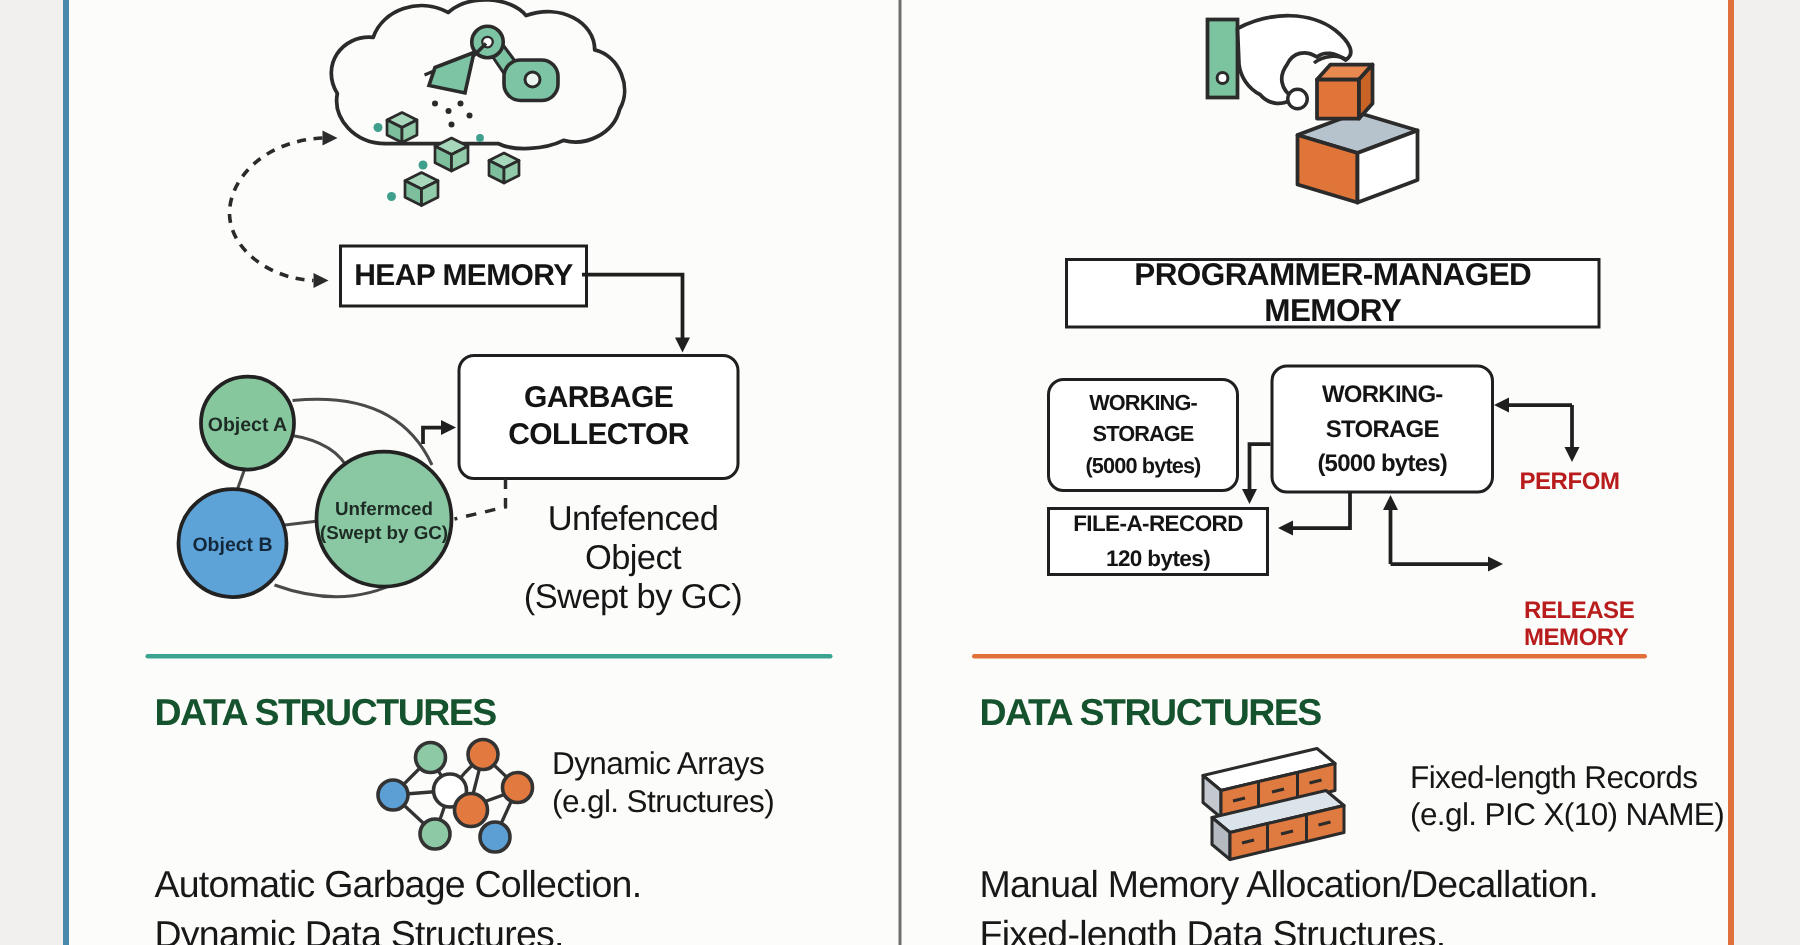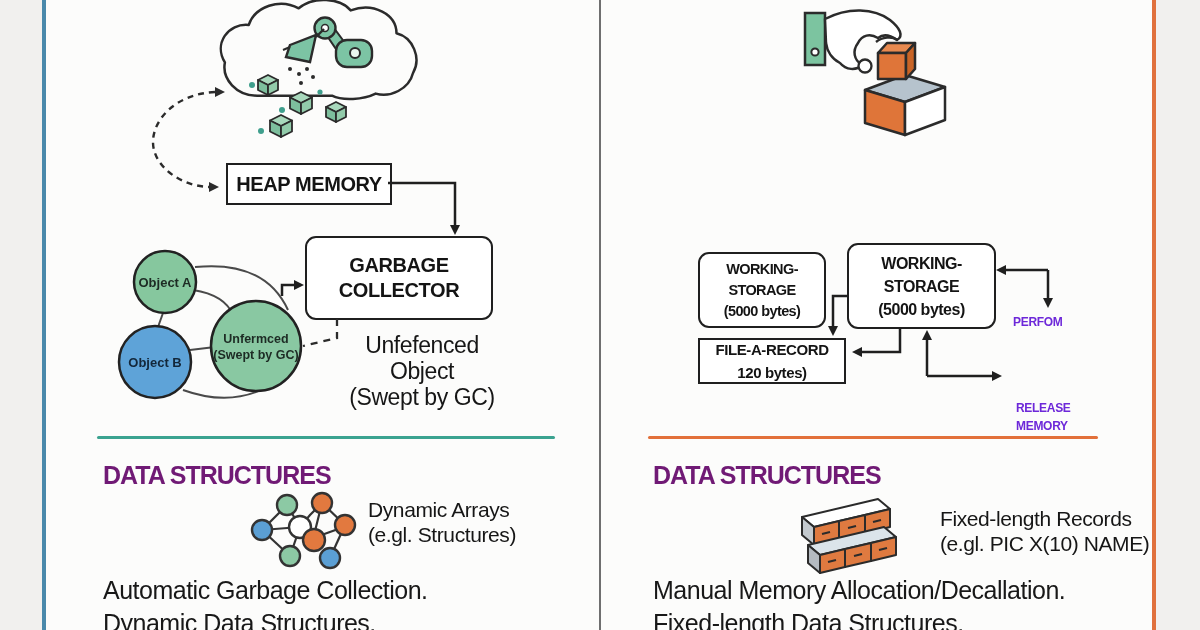--- a/index.html
+++ b/index.html
@@ -19,32 +19,32 @@
     text-align:center; font-weight:700; letter-spacing:-0.4px; color:#141414; }
   .rounded { border-radius:11px; }
 
   .heap-box { left:226px; top:163px; width:166px; height:42px; font-size:20px; }
   .gc-box   { left:305px; top:236px; width:188px; height:84px; font-size:20px; line-height:25px;text-align:center; }
   .pm-box   { left:710px; top:172px; width:357px; height:47px; font-size:21px; }
   .ws1-box  { left:698px; top:252px; width:128px; height:76px; font-size:14.5px; line-height:21px; letter-spacing:-0.6px; }
   .ws2-box  { left:847px; top:243px; width:149px; height:86px; font-size:16px; line-height:23px; letter-spacing:-0.5px; }
   .file-box { left:698px; top:338px; width:148px; height:46px; font-size:15px; line-height:19px; border-width:2px;justify-content:space-between; }
 
-  .flow-label { position:absolute; font-weight:700; font-size:12px; line-height:18px; letter-spacing:-0.3px; color:#6d28d9; }
+  .flow-label { position:absolute; font-weight:700; font-size:16px; line-height:18px; letter-spacing:-0.3px; color:#b91c1c; }
   .perform-label { left:1013px; top:313px; }
   .release-label { left:1016px; top:358px;margin-top:41px; }
 
   .caption { position:absolute; left:338px; top:332px; width:168px; text-align:center;
     font-size:23px; line-height:26px; font-weight:500; color:#161616; letter-spacing:-0.4px; }
 
   .divider-line { position:absolute; top:436px; height:3px; border-radius:2px; }
   .divider-line.teal   { left:97px;  width:458px; background:#3ba390; }
   .divider-line.orange { left:648px; width:450px; background:#e2703a; }
 
-  .section-title { position:absolute; top:461px; font-size:25px; font-weight:700; letter-spacing:-1px; color:#701a75; }
+  .section-title { position:absolute; top:461px; font-size:25px; font-weight:700; letter-spacing:-1px; color:#14532d; }
   .section-title.l { left:103px; } .section-title.r { left:653px; }
 
   .ds-label { position:absolute; font-size:21px; line-height:25px; font-weight:500; color:#161616; letter-spacing:-0.4px; }
   .ds-label.l { left:368px; top:497px; }
   .ds-label.r { left:905px; top:506px;margin-left:35px; }
 
   .summary { position:absolute; font-size:25px; line-height:33px; font-weight:500; color:#181818; letter-spacing:-0.5px; }
   .summary.l { left:103px; top:574px; }
   .summary.r { left:653px; top:574px; }
 
@@ -217,20 +217,23 @@
     <circle cx="75" cy="61" r="6.5" fill="#ffffff" stroke="#2b2b2b" stroke-width="2.3"></circle>
 
     <g stroke="#2b2b2b" stroke-width="2.5" stroke-linejoin="round">
       <polygon points="88,48 97,38 125,38 116,48" fill="#e88a50"></polygon>
       <rect x="88" y="48" width="28" height="26" fill="#df7539"></rect>
       <polygon points="116,48 125,38 125,64 116,74" fill="#c96426"></polygon>
     </g>
     <path d="M86,37 C92,32 102,31 108,35" fill="none" stroke="#2b2b2b" stroke-width="2.3"></path>
   </svg>
 
+  <div class="diagram-box pm-box">
+    <span>PROGRAMMER-MANAGED MEMORY</span>
+  </div>
 
   <div class="diagram-box ws1-box rounded">
     <span>WORKING-STORAGE</span>
     <span>(5000 bytes)</span>
   </div>
   <div class="diagram-box ws2-box rounded">
     <span>WORKING-STORAGE</span>
     <span>(5000 bytes)</span>
   </div>
   <div class="diagram-box file-box">

